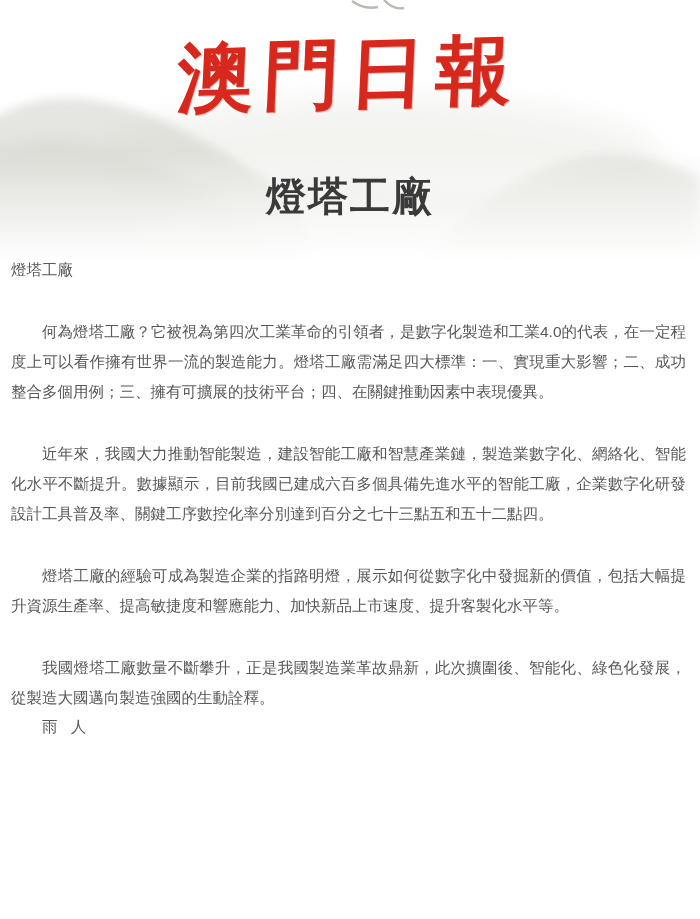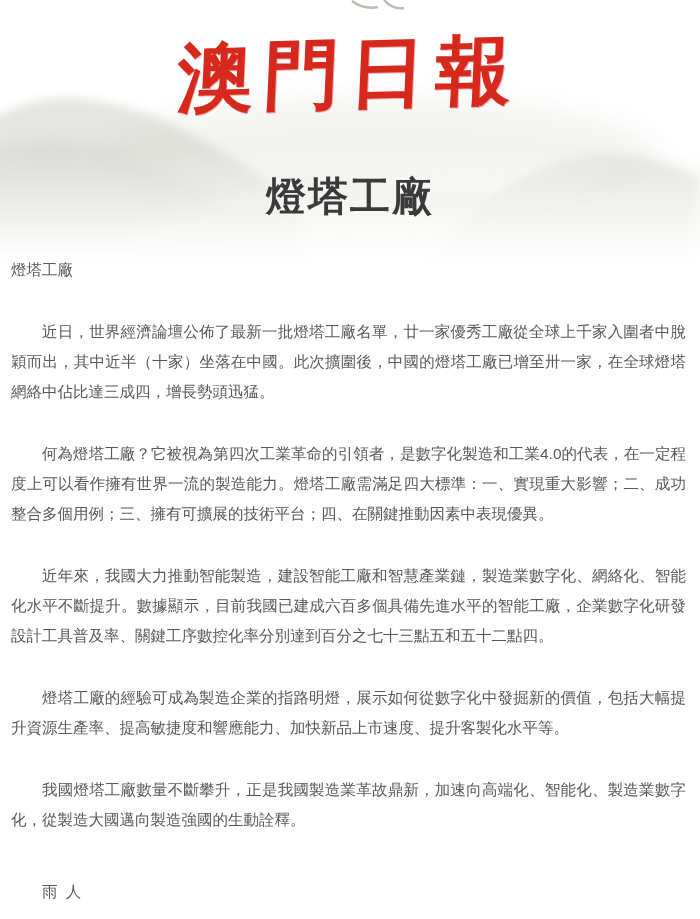--- a/index.html
+++ b/index.html
@@ -61,24 +61,24 @@
   }
   .lead {
     margin-top: 37px;
     text-indent: 0;
   }
   .para {
     margin-top: 32px;
     text-indent: 2em;
   }
   .signature {
-    margin-top: 42px;
     margin-bottom: 16px;
     text-indent: 2em;
     letter-spacing: 2px;
+    font-family: Liberation Mono, monospace;
   }
 </style>
 </head>
 <body>
 
 <div class="page">
 
   <div class="masthead">
     <svg class="art" viewBox="0 0 700 262" xmlns="http://www.w3.org/2000/svg" aria-hidden="true">
       <defs>
@@ -115,22 +115,21 @@
     </svg>
 
     <div class="logo">澳門日報</div>
   </div>
 
   <h1 class="article-title">燈塔工廠</h1>
 
   <div class="article-body">
     <p class="lead">燈塔工廠</p>
 
-    <p class="para">近日，世界經濟論壇公佈了最新一批燈塔工廠名單，廿一家優秀工廠從全球上千家入圍者中脫穎而出，其中近半（十家）坐落在中國。此次擴圍後，中國的燈塔工廠已增至卅一家，在全球燈塔網絡中佔比達三成四，增長勢頭迅猛。</p>
     <p class="para">何為燈塔工廠？它被視為第四次工業革命的引領者，是數字化製造和工業4.0的代表，在一定程度上可以看作擁有世界一流的製造能力。燈塔工廠需滿足四大標準：一、實現重大影響；二、成功整合多個用例；三、擁有可擴展的技術平台；四、在關鍵推動因素中表現優異。</p>
     <p class="para">近年來，我國大力推動智能製造，建設智能工廠和智慧產業鏈，製造業數字化、網絡化、智能化水平不斷提升。數據顯示，目前我國已建成六百多個具備先進水平的智能工廠，企業數字化研發設計工具普及率、關鍵工序數控化率分別達到百分之七十三點五和五十二點四。</p>
     <p class="para">燈塔工廠的經驗可成為製造企業的指路明燈，展示如何從數字化中發掘新的價值，包括大幅提升資源生產率、提高敏捷度和響應能力、加快新品上市速度、提升客製化水平等。</p>
-    <p class="para">我國燈塔工廠數量不斷攀升，正是我國製造業革故鼎新，加速向高端化、智能化、製造業數字化，從製造大國邁向製造強國的生動詮釋。</p>
+    <p class="para">我國燈塔工廠數量不斷攀升，正是我國製造業革故鼎新，此次擴圍後、智能化、綠色化發展，從製造大國邁向製造強國的生動詮釋。</p>
 
     <p class="signature">雨 人</p>
   </div>
 
 </div>
 
 </body></html>

